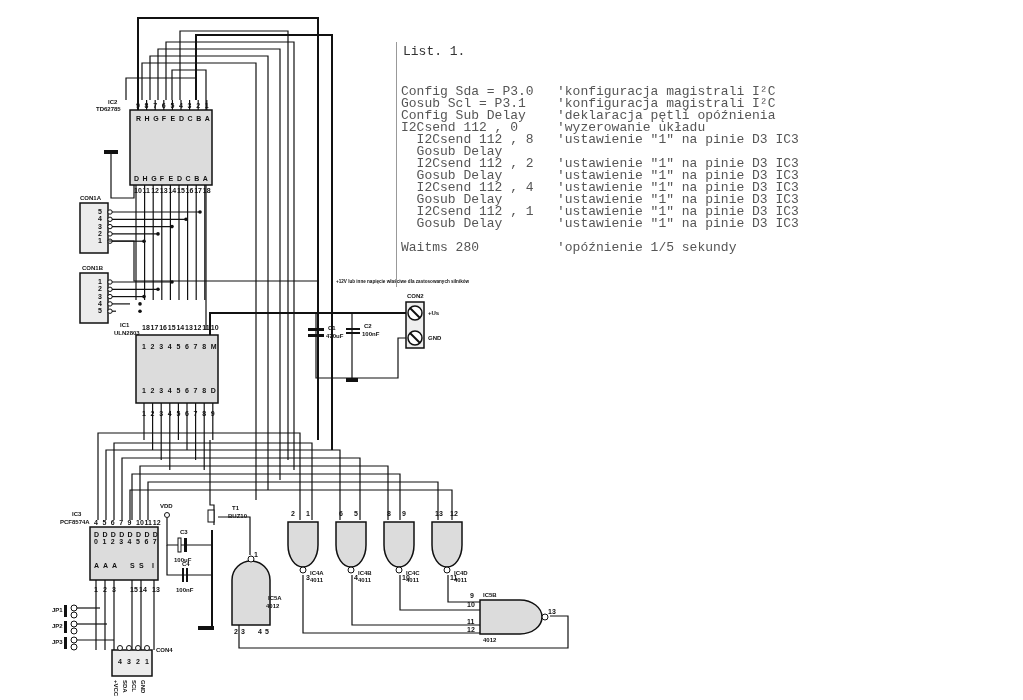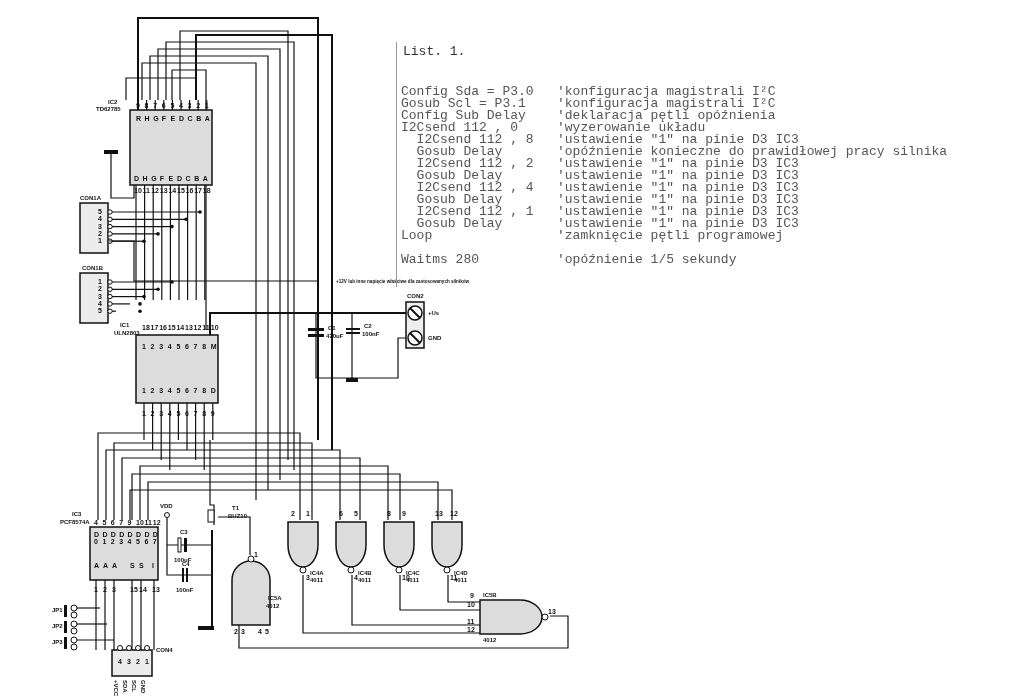--- a/index.html
+++ b/index.html
@@ -424,24 +424,23 @@
 </svg>
 
 <div id="listing">
   <div class="title">List.  1.</div>
   <div id="listing-rows">
       <div class="row"><span class="code">Config Sda = P3.0</span><span class="cmt">'konfiguracja magistrali I²C</span></div>
       <div class="row"><span class="code">Gosub Scl = P3.1</span><span class="cmt">'konfiguracja magistrali I²C</span></div>
       <div class="row"><span class="code">Config Sub Delay</span><span class="cmt">'deklaracja pętli opóźnienia</span></div>
       <div class="row"><span class="code">I2Csend 112 , 0</span><span class="cmt">'wyzerowanie układu</span></div>
       <div class="row"><span class="code">  I2Csend 112 , 8</span><span class="cmt">'ustawienie "1" na pinie D3 IC3</span></div>
-      <div class="row"><span class="code">  Gosub Delay</span><span class="cmt">'opóźnienie konieczne do prawidłowej pracy silnika</span></div>
+      <div class="row"><span class="code">  Gosub Delay</span></div>
       <div class="row"><span class="code">  I2Csend 112 , 2</span><span class="cmt">'ustawienie "1" na pinie D3 IC3</span></div>
       <div class="row"><span class="code">  Gosub Delay</span><span class="cmt">'ustawienie "1" na pinie D3 IC3</span></div>
       <div class="row"><span class="code">  I2Csend 112 , 4</span><span class="cmt">'ustawienie "1" na pinie D3 IC3</span></div>
       <div class="row"><span class="code">  Gosub Delay</span><span class="cmt">'ustawienie "1" na pinie D3 IC3</span></div>
       <div class="row"><span class="code">  I2Csend 112 , 1</span><span class="cmt">'ustawienie "1" na pinie D3 IC3</span></div>
       <div class="row"><span class="code">  Gosub Delay</span><span class="cmt">'ustawienie "1" na pinie D3 IC3</span></div>
-      <div class="row"><span class="code">Loop</span><span class="cmt">'zamknięcie pętli programowej</span></div>
       <div class="row"><span class="code"></span><span class="cmt"></span></div>
       <div class="row"><span class="code">Waitms 280</span><span class="cmt">'opóźnienie 1/5 sekundy</span></div>
     </div>
 </div>
 
 </body></html>

